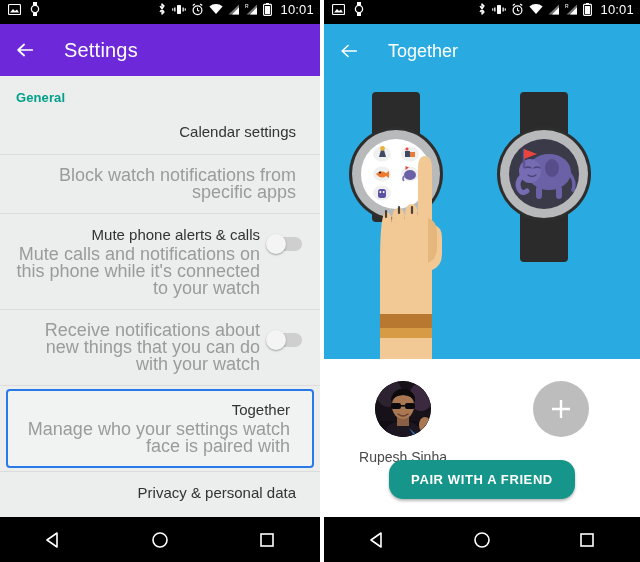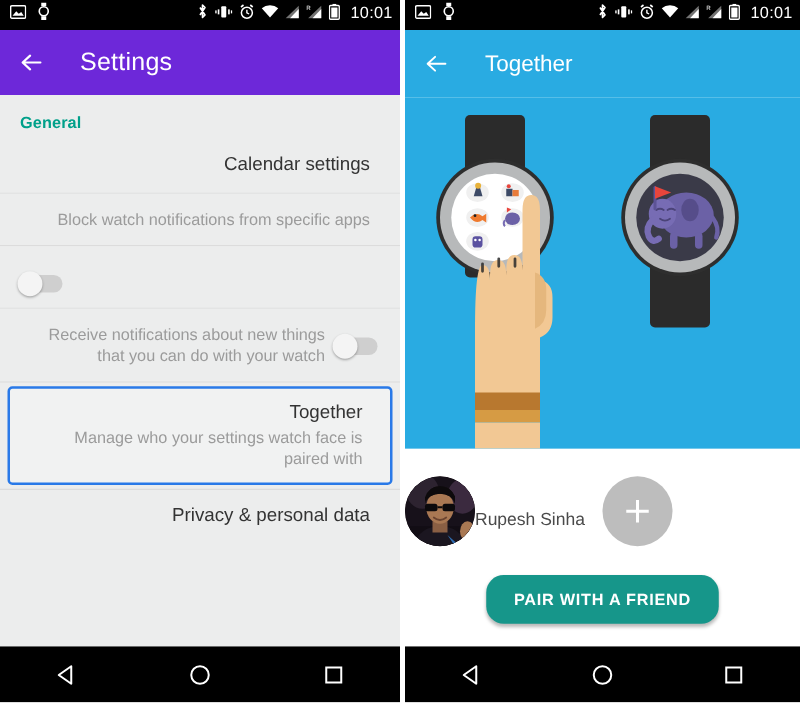--- a/index.html
+++ b/index.html
@@ -39,21 +39,21 @@
   .section-head{
     color:#00a08a; font-size:13px; font-weight:bold;
     padding:14px 16px 6px 16px; letter-spacing:.1px;
   }
   .row{
     padding:11px 16px 12px 16px; background:#eceded; position:relative;
     display:flex; align-items:flex-start;text-align:right;
   }
   .row .texts{ flex:1 1 auto; padding-right:8px; }
   .row .t1{ font-size:15px; color:#333333; line-height:20px; }
-  .row .t2{ font-size:13px; color:#9b9b9b; line-height:17px; margin-top:1px; }
+  .row .t2{ font-size:18px; color:#9b9b9b; line-height:17px; margin-top:1px; }
   .divider{ height:1px; background:#dcdcdc; margin:0 0 0 0; }
 
   
   .toggle{ width:34px; height:14px; border-radius:7px; background:#cfcfcf; position:relative;
            flex:0 0 34px; margin-top:12px; margin-right:2px; }
   .toggle .knob{ position:absolute; left:-2px; top:-3px; width:20px; height:20px;
            border-radius:50%; background:#f4f4f4; box-shadow:0 1px 2px rgba(0,0,0,.32); }
 
   
   .row.highlight{
@@ -75,21 +75,21 @@
   }
   .appbar-blue .title{ color:#ffffff; font-size:18px; margin-left:28px; }
 
   
   .hero{ flex:0 0 281px; height:281px; background:#29abe2; position:relative; overflow:hidden; }
   .hero svg{ display:block; }
 
   
   .bottom{ flex:1 1 auto; background:#ffffff; position:relative; }
   .people{ display:flex; align-items:flex-start; padding:22px 0 0 0; }
-  .person{ width:50%; display:flex; flex-direction:row; align-items:center; }
+  .person{ width:50%; display:flex; flex-direction:column; align-items:center; }
   .avatar{
     width:56px; height:56px; border-radius:50%; overflow:hidden; position:relative;
     background:#1a1016;
   }
   .avatar svg{ display:block; }
   .pname{ font-size:14px; color:#4a4a4a; margin-top:12px; }
   .addbtn{
     width:56px; height:56px; border-radius:50%; background:#bdbdbd;
     display:flex; align-items:center; justify-content:center;
   }
@@ -176,20 +176,24 @@
       <div class="divider"></div>
 
       <div class="row">
         <div class="texts">
           <div class="t2">Block watch notifications from specific apps</div>
         </div>
       </div>
       <div class="divider"></div>
 
       <div class="row">
+        <div class="texts">
+          <div class="t1">Mute phone alerts &amp; calls</div>
+          <div class="t2">Mute calls and notifications on this phone while it's connected to your watch</div>
+        </div>
         <div class="toggle">
           <div class="knob"></div>
         </div>
       </div>
       <div class="divider"></div>
 
       <div class="row">
         <div class="texts">
           <div class="t2">Receive notifications about new things that you can do with your watch</div>
         </div>

